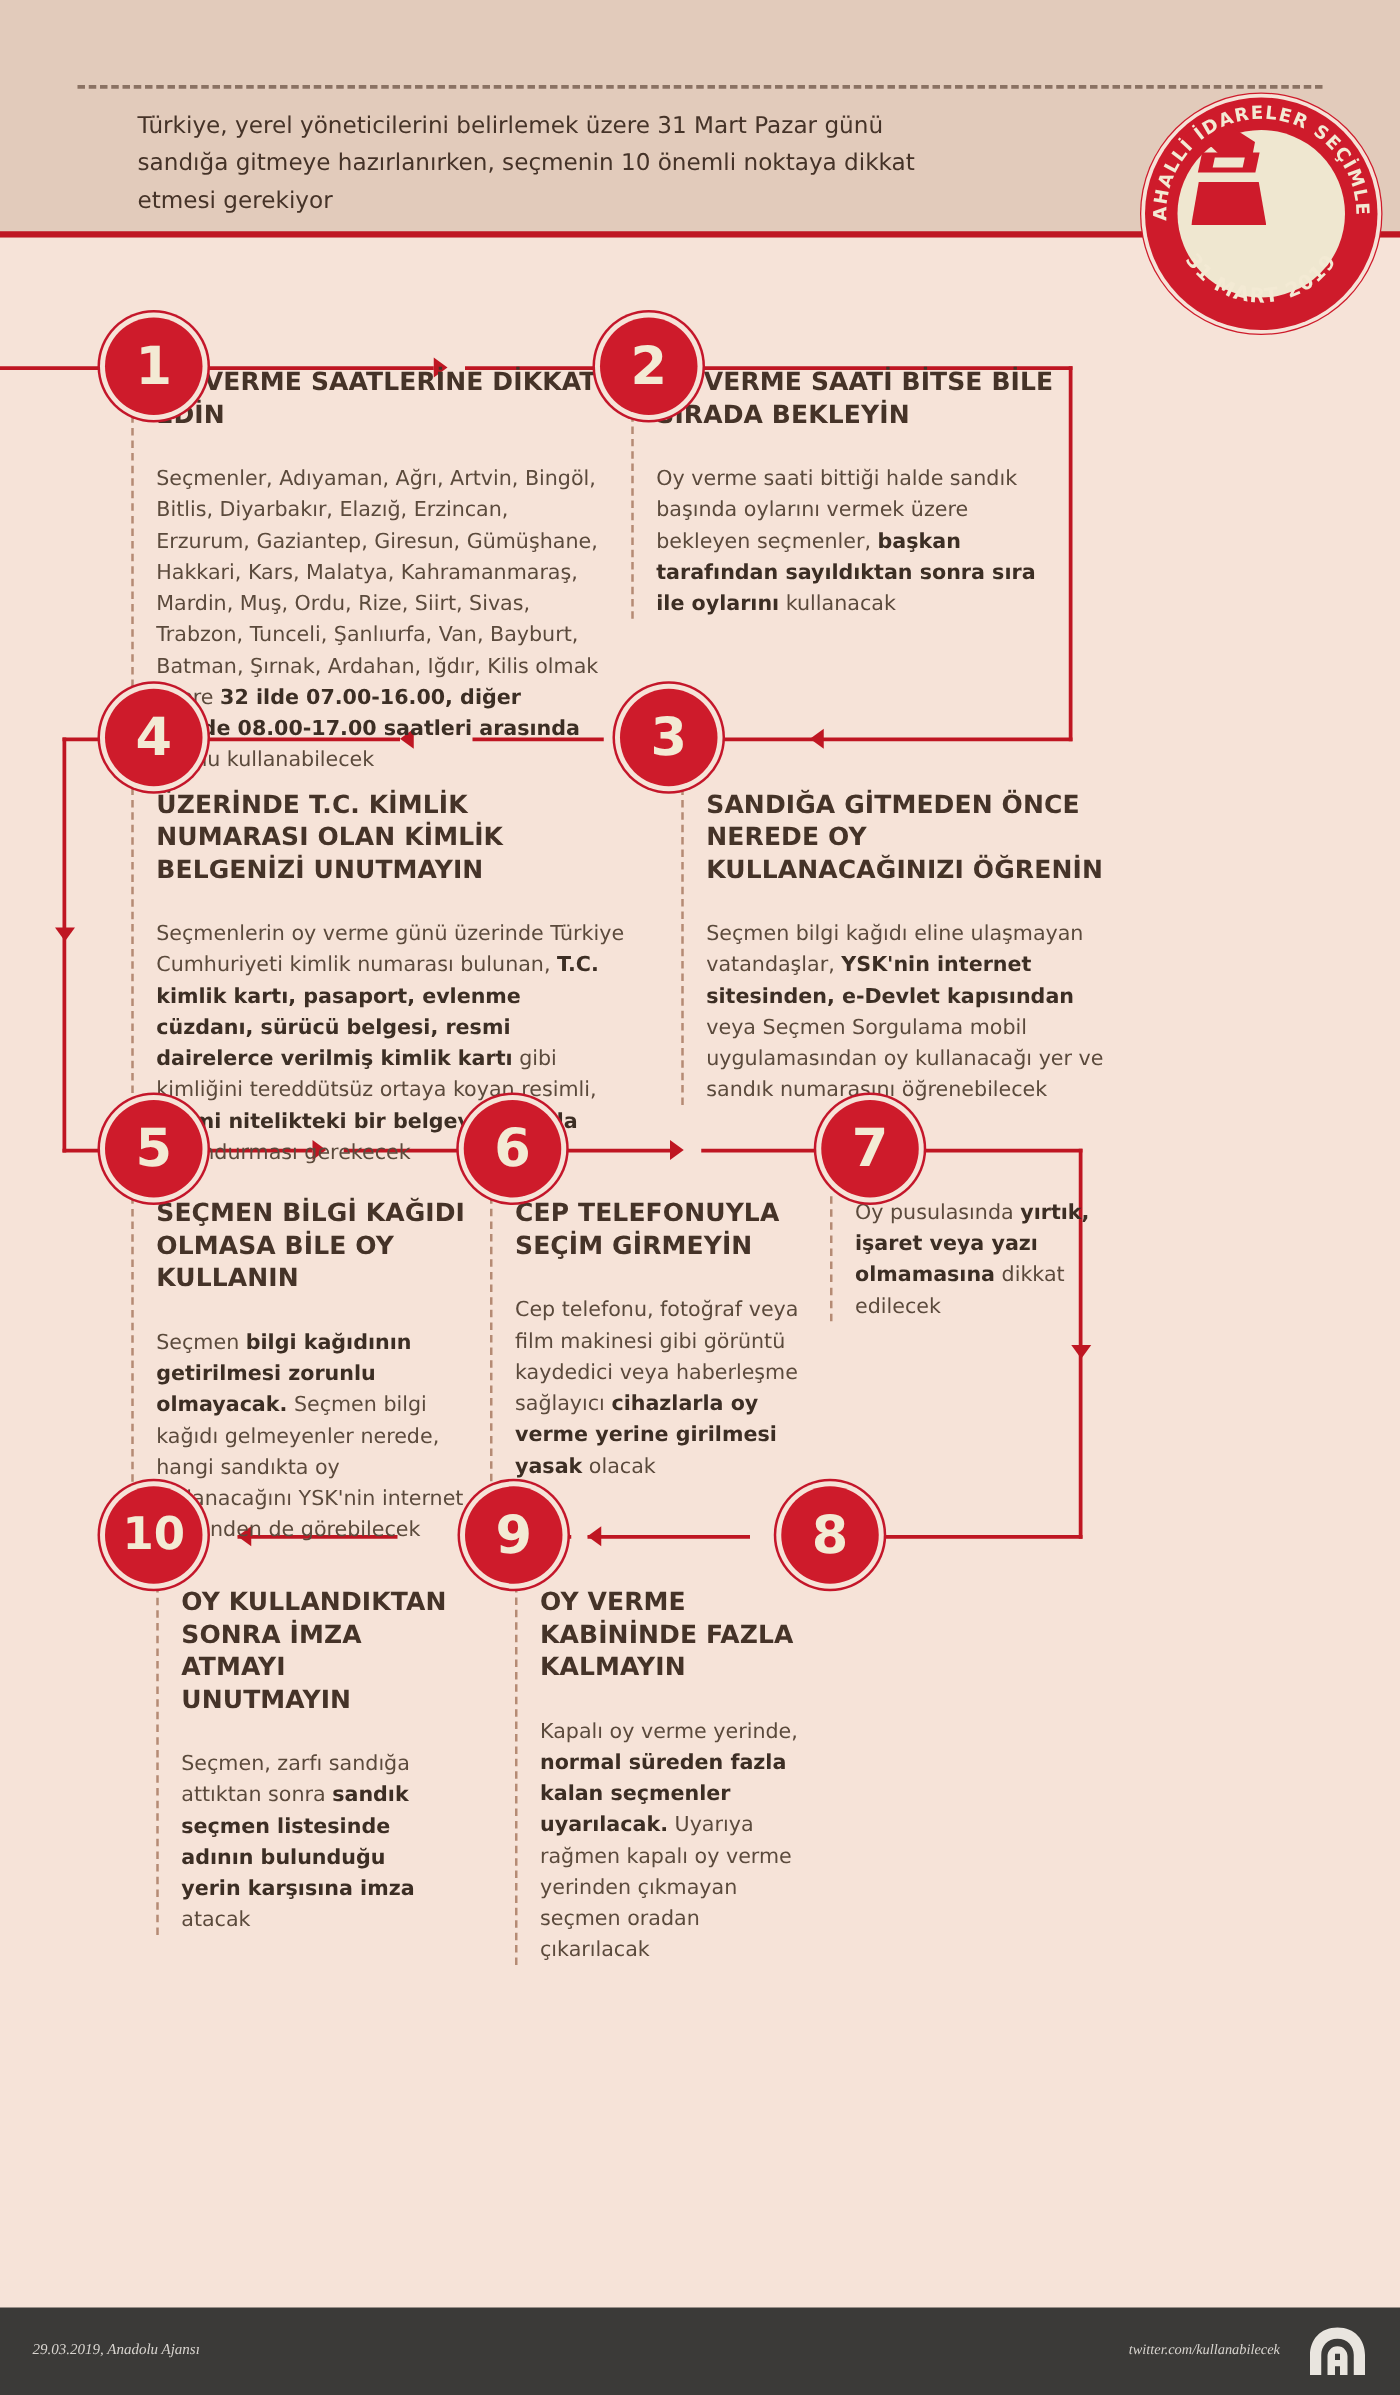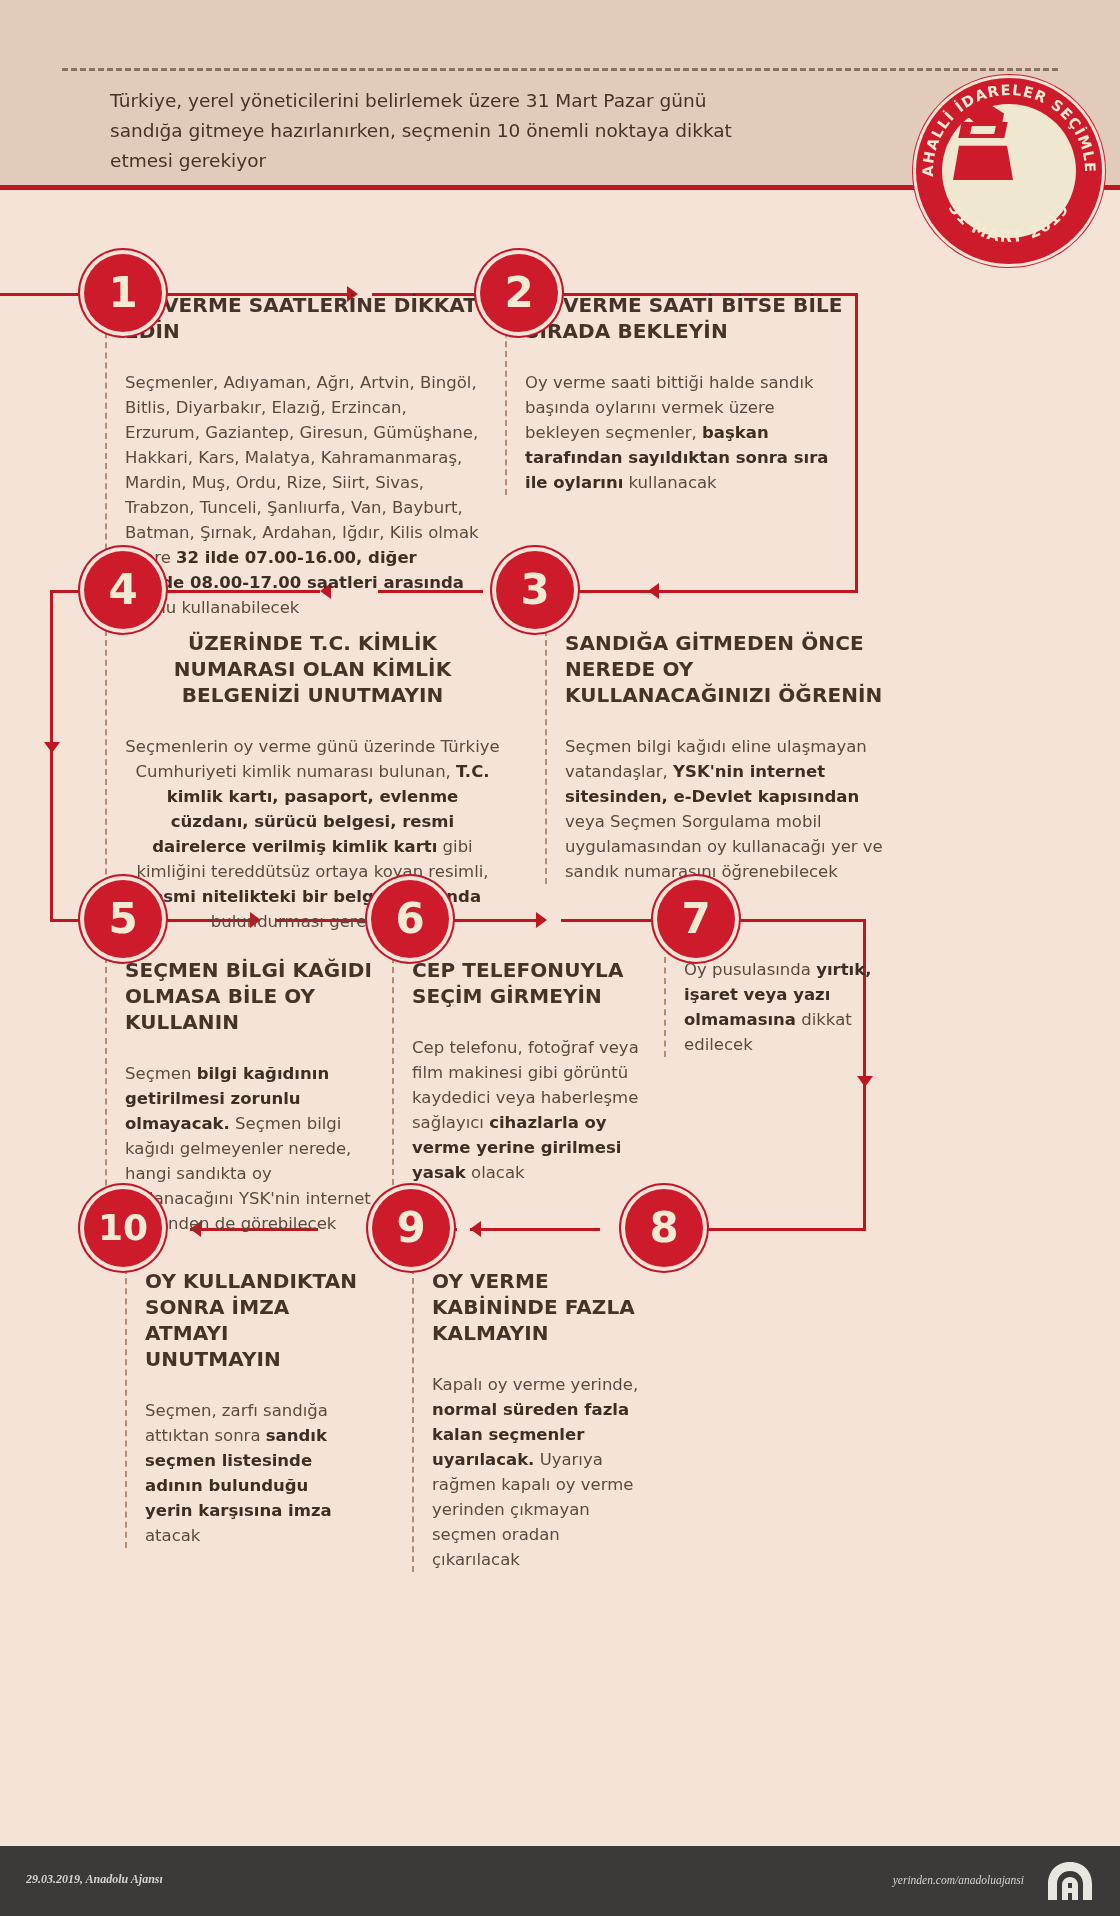--- a/index.html
+++ b/index.html
@@ -166,21 +166,20 @@
     width: 1120px; height: 70px;
     background: #3b3a38;
     color: #d8d4cf;
   }
   .footer .credit {
     position: absolute;
     left: 26px; top: 26px;
     font-size: 12px;
     font-style: italic;
     font-family: "Liberation Serif", serif;
-    font-weight: bold;
   }
   .footer .twitter {
     position: absolute;
     right: 96px; top: 28px;
     font-size: 11.5px;
     font-style: italic;
     font-family: "Liberation Serif", serif;
   }
   .footer .aa-logo {
     position: absolute;
@@ -269,21 +268,21 @@
 <div class="step" style="left:505px; top:292px; width:350px;">
   <h3>OY VERME SAATİ BİTSE BİLE SIRADA BEKLEYİN</h3>
   <p>Oy verme saati bittiği halde sandık başında oylarını vermek üzere bekleyen seçmenler, <b>başkan tarafından sayıldıktan sonra sıra ile oylarını</b> kullanacak</p>
 </div>
 
 <div class="step" style="left:545px; top:630px; width:342px;">
   <h3>SANDIĞA GİTMEDEN ÖNCE NEREDE OY KULLANACAĞINIZI ÖĞRENİN</h3>
   <p>Seçmen bilgi kağıdı eline ulaşmayan vatandaşlar, <b>YSK'nin internet sitesinden, e-Devlet kapısından</b> veya Seçmen Sorgulama mobil uygulamasından oy kullanacağı yer ve sandık numarasını öğrenebilecek</p>
 </div>
 
-<div class="step" style="left:105px; top:630px; width:395px;text-align:center;">
+<div class="step" style="left:105px; top:630px; width:395px;">
   <h3>ÜZERİNDE T.C. KİMLİK NUMARASI OLAN KİMLİK BELGENİZİ UNUTMAYIN</h3>
   <p>Seçmenlerin oy verme günü üzerinde Türkiye Cumhuriyeti kimlik numarası bulunan, <b>T.C. kimlik kartı, pasaport, evlenme cüzdanı, sürücü belgesi, resmi dairelerce verilmiş kimlik kartı</b> gibi kimliğini tereddütsüz ortaya koyan resimli, <b>resmi nitelikteki bir belgeyi yanında</b> bulundurması gerekecek</p>
 </div>
 
 <div class="step" style="left:105px; top:957px; width:280px;">
   <h3>SEÇMEN BİLGİ KAĞIDI OLMASA BİLE OY KULLANIN</h3>
   <p>Seçmen <b>bilgi kağıdının getirilmesi zorunlu olmayacak.</b> Seçmen bilgi kağıdı gelmeyenler nerede, hangi sandıkta oy kullanacağını YSK'nin internet sitesinden de görebilecek</p>
 </div>
 
 <div class="step" style="left:392px; top:957px; width:262px;">
@@ -303,18 +302,18 @@
   <p>Kapalı oy verme yerinde, <b>normal süreden fazla kalan seçmenler uyarılacak.</b> Uyarıya rağmen kapalı oy verme yerinden çıkmayan seçmen oradan çıkarılacak</p>
 </div>
 
 <div class="step" style="left:125px; top:1268px; width:235px;">
   <h3>OY KULLANDIKTAN SONRA İMZA ATMAYI UNUTMAYIN</h3>
   <p>Seçmen, zarfı sandığa attıktan sonra <b>sandık seçmen listesinde adının bulunduğu yerin karşısına imza</b> atacak</p>
 </div>
 
 <div class="footer">
   <div class="credit">29.03.2019, Anadolu Ajansı</div>
-  <div class="twitter">yerinden.com/anadoluajansi</div>
+  <div class="twitter">twitter.com/kullanabilecek</div>
   <svg class="aa-logo" viewBox="0 0 52 42">
     <path d="M26 2 C12 2 4 12 4 24 L4 40 L13 40 L13 24 C13 17 18 11 26 11 C34 11 39 17 39 24 L39 40 L48 40 L48 24 C48 12 40 2 26 2 Z" fill="#e9e5df"></path>
     <path d="M26 17 C21 17 18 21 18 25 L18 40 L24 40 L24 33 L28 33 L28 40 L34 40 L34 25 C34 21 31 17 26 17 Z M24 23 L28 23 L28 28 L24 28 Z" fill="#e9e5df"></path>
   </svg>
 </div>
 
 </body></html>

